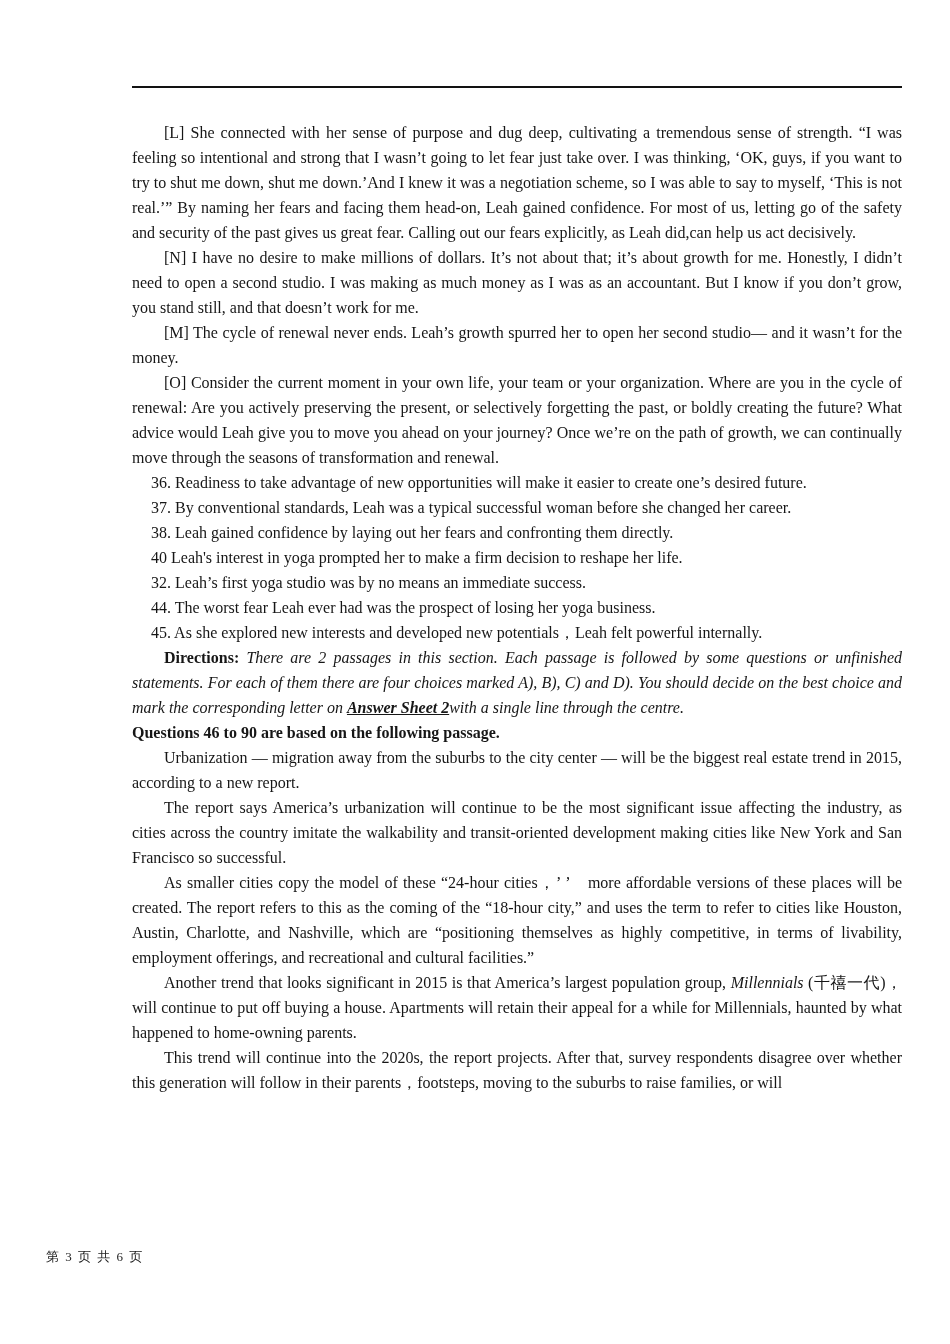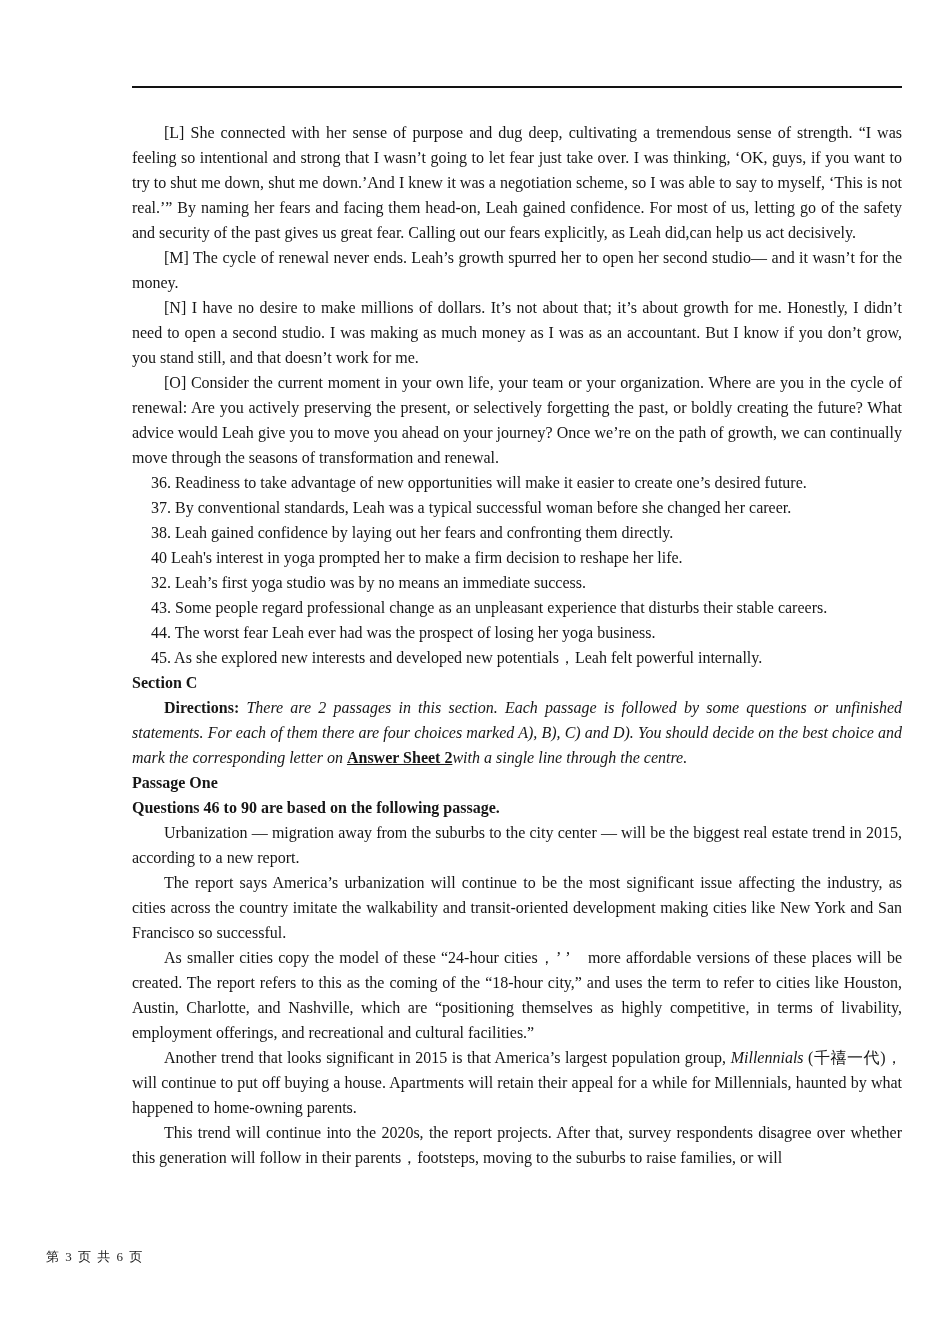--- a/index.html
+++ b/index.html
@@ -35,20 +35,21 @@
     text-align: justify;
   }
   .content p { margin: 0; }
   .indent { text-indent: 32px; }
   .question { padding-left: 19px; text-align: left; }
   .bold-heading { font-weight: bold; text-align: left; }
   .seg-bold { font-weight: bold; font-style: normal; }
   .seg-italic { font-style: italic; }
   .seg-bold-italic-underline {
     font-weight: bold;
+    font-style: italic;
     text-decoration: underline;
   }
   .page-footer {
     position: absolute;
     left: 8px;
     top: 1248px;
     font-size: 13px;
     line-height: 17px;
     letter-spacing: 1.5px;
     color: #222222;
@@ -59,40 +60,37 @@
 </head>
 <body>
 
 <div class="page">
 
   <div class="header-rule"></div>
 
   <div class="content">
 
     <p class="indent">[L] She connected with her sense of purpose and dug deep, cultivating a tremendous sense of strength. “I was feeling so intentional and strong that I wasn’t going to let fear just take over. I was thinking, ‘OK, guys, if you want to try to shut me down, shut me down.’And I knew it was a negotiation scheme, so I was able to say to myself, ‘This is not real.’” By naming her fears and facing them head-on, Leah gained confidence. For most of us, letting go of the safety and security of the past gives us great fear. Calling out our fears explicitly, as Leah did,can help us act decisively.</p>
+    <p class="indent">[N] I have no desire to make millions of dollars. It’s not about that; it’s about growth for me. Honestly, I didn’t need to open a second studio. I was making as much money as I was as an accountant. But I know if you don’t grow, you stand still, and that doesn’t work for me.</p>
     <p class="indent">[M] The cycle of renewal never ends. Leah’s growth spurred her to open her second studio— and it wasn’t for the money.</p>
-    <p class="indent">[N] I have no desire to make millions of dollars. It’s not about that; it’s about growth for me. Honestly, I didn’t need to open a second studio. I was making as much money as I was as an accountant. But I know if you don’t grow, you stand still, and that doesn’t work for me.</p>
     <p class="indent">[O] Consider the current moment in your own life, your team or your organization. Where are you in the cycle of renewal: Are you actively preserving the present, or selectively forgetting the past, or boldly creating the future? What advice would Leah give you to move you ahead on your journey? Once we’re on the path of growth, we can continually move through the seasons of transformation and renewal.</p>
 
     <div>
       <p class="question">36. Readiness to take advantage of new opportunities will make it easier to create one’s desired future.</p>
       <p class="question">37. By conventional standards, Leah was a typical successful woman before she changed her career.</p>
       <p class="question">38. Leah gained confidence by laying out her fears and confronting them directly.</p>
       <p class="question">40 Leah's interest in yoga prompted her to make a firm decision to reshape her life.</p>
       <p class="question">32. Leah’s first yoga studio was by no means an immediate success.</p>
-      <p class="question">43. Some people regard professional change as an unpleasant experience that disturbs their stable careers.</p>
       <p class="question">44. The worst fear Leah ever had was the prospect of losing her yoga business.</p>
       <p class="question">45. As she explored new interests and developed new potentials，Leah felt powerful internally.</p>
     </div>
 
-    <p class="bold-heading">Section C</p>
 
     <p class="indent"><span class="seg-bold">Directions:</span><span class="seg-italic"> There are 2 passages in this section. Each passage is followed by some questions or unfinished statements. For each of them there are four choices marked A), B), C) and D). You should decide on the best choice and mark the corresponding letter on </span><span class="seg-bold-italic-underline">Answer Sheet 2</span><span class="seg-italic">with a single line through the centre.</span></p>
 
-    <p class="bold-heading">Passage One</p>
     <p class="bold-heading">Questions 46 to 90 are based on the following passage.</p>
 
     <p class="indent">Urbanization — migration away from the suburbs to the city center — will be the biggest real estate trend in 2015, according to a new report.</p>
     <p class="indent">The report says America’s urbanization will continue to be the most significant issue affecting the industry, as cities across the country imitate the walkability and transit-oriented development making cities like New York and San Francisco so successful.</p>
     <p class="indent">As smaller cities copy the model of these “24-hour cities，’ ’　more affordable versions of these places will be created. The report refers to this as the coming of the “18-hour city,” and uses the term to refer to cities like Houston, Austin, Charlotte, and Nashville, which are “positioning themselves as highly competitive, in terms of livability, employment offerings, and recreational and cultural facilities.”</p>
 
     <p class="indent"><span>Another trend that looks significant in 2015 is that America’s largest population group, </span><span class="seg-italic">Millennials</span><span> (千禧一代)，will continue to put off buying a house. Apartments will retain their appeal for a while for Millennials, haunted by what happened to home-owning parents.</span></p>
 
     <p class="indent">This trend will continue into the 2020s, the report projects. After that, survey respondents disagree over whether this generation will follow in their parents，footsteps, moving to the suburbs to raise families, or will</p>
 

